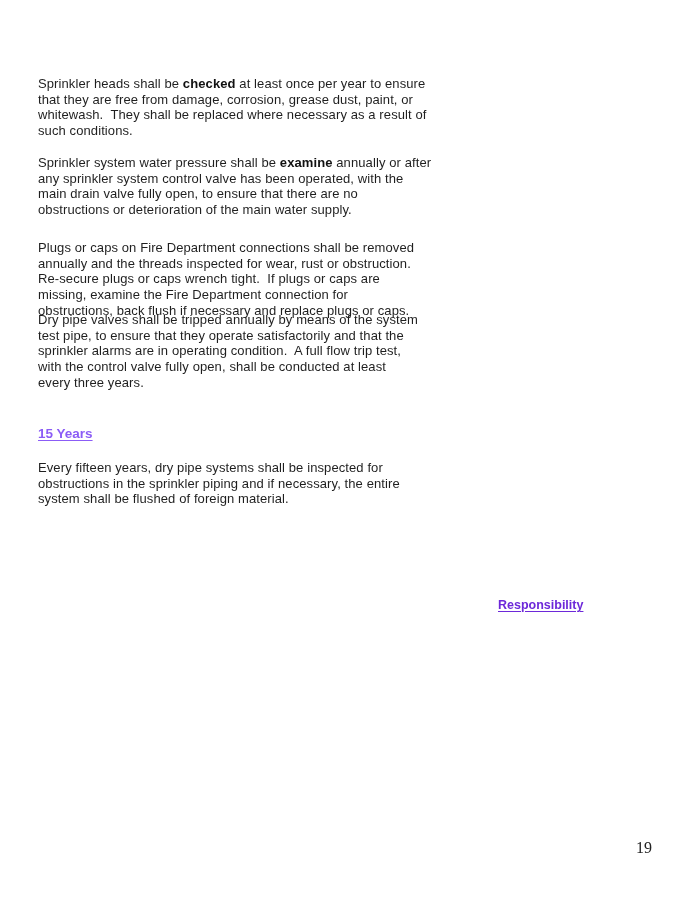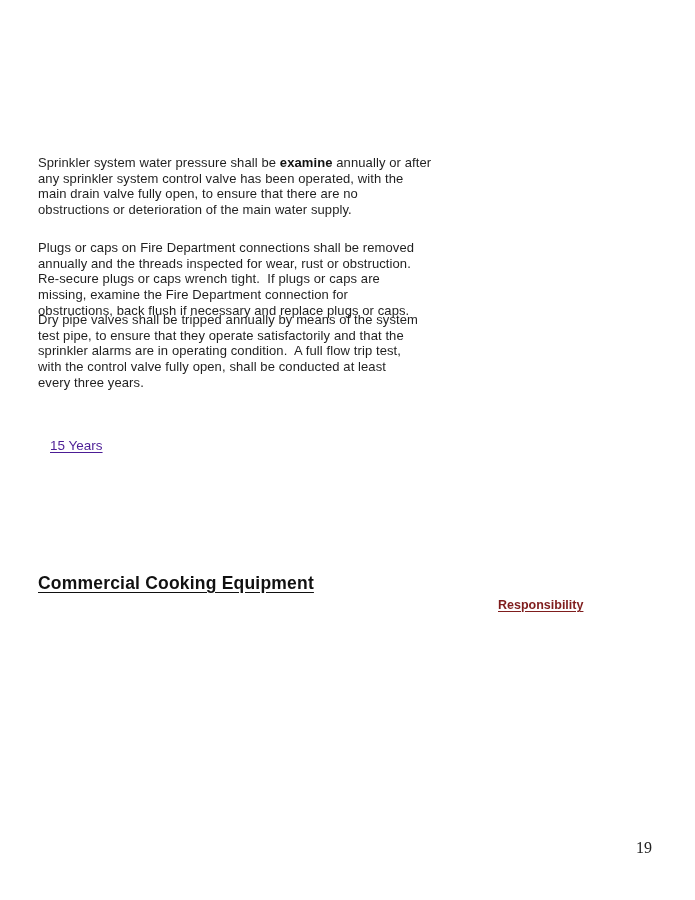--- a/index.html
+++ b/index.html
@@ -26,84 +26,90 @@
     white-space: pre-wrap;
     letter-spacing: 0.1px;
   }
   .para b {
     font-weight: bold;
     color: #111111;
   }
   .minor-heading {
     position: absolute;
     left: 38px;
-    margin: 12px;
+    margin: 0;
     font-size: 13.5px;
-    font-weight: normal;
-    color: #4c1d95;
+    font-weight: bold;
+    color: #8b5cf6;
     text-decoration: underline;
     text-underline-offset: 2px;
   }
   .section-heading {
     position: absolute;
     left: 38px;
     margin: 0;
     font-size: 17.5px;
     font-weight: bold;
     color: #111111;
     text-decoration: underline;
     text-underline-offset: 3px;
     letter-spacing: 0.2px;
   }
   .responsibility-label {
     position: absolute;
     left: 498px;
     margin: 0;
     font-size: 12.5px;
     font-weight: bold;
-    color: #7f1d1d;
+    color: #6d28d9;
     text-decoration: underline;
     text-underline-offset: 2px;
   }
   .page-number {
     position: absolute;
     left: 636px;
     top: 839px;
     font-family: "Liberation Serif", "DejaVu Serif", serif;
     font-size: 16px;
     color: #222222;
   }
 </style>
 </head>
 <body>
 
 <div class="page">
 
+  <p class="para" style="top:76px"><span>Sprinkler heads shall be </span><b>checked</b><span> at least once per year to ensure
+that they are free from damage, corrosion, grease dust, paint, or
+whitewash.  They shall be replaced where necessary as a result of
+such conditions.</span></p>
 
   <p class="para" style="top:155px"><span>Sprinkler system water pressure shall be </span><b>examine</b><span> annually or after
 any sprinkler system control valve has been operated, with the
 main drain valve fully open, to ensure that there are no
 obstructions or deterioration of the main water supply.</span></p>
 
   <p class="para" style="top:240px">Plugs or caps on Fire Department connections shall be removed
 annually and the threads inspected for wear, rust or obstruction.
 Re-secure plugs or caps wrench tight.  If plugs or caps are
 missing, examine the Fire Department connection for
 obstructions, back flush if necessary and replace plugs or caps.</p>
 
   <p class="para" style="top:312px">Dry pipe valves shall be tripped annually by means of the system
 test pipe, to ensure that they operate satisfactorily and that the
 sprinkler alarms are in operating condition.  A full flow trip test,
 with the control valve fully open, shall be conducted at least
 every three years.</p>
 
   <h3 class="minor-heading" style="top:426px">15 Years</h3>
 
+  <p class="para" style="top:460px">Every fifteen years, dry pipe systems shall be inspected for
+obstructions in the sprinkler piping and if necessary, the entire
+system shall be flushed of foreign material.</p>
 
-  <h2 class="section-heading" style="top:573px">Commercial Cooking Equipment</h2>
 
   <h4 class="responsibility-label" style="top:598px">Responsibility</h4>
 
 
 
   <span class="page-number">19</span>
 
 </div>
 
 </body></html>

